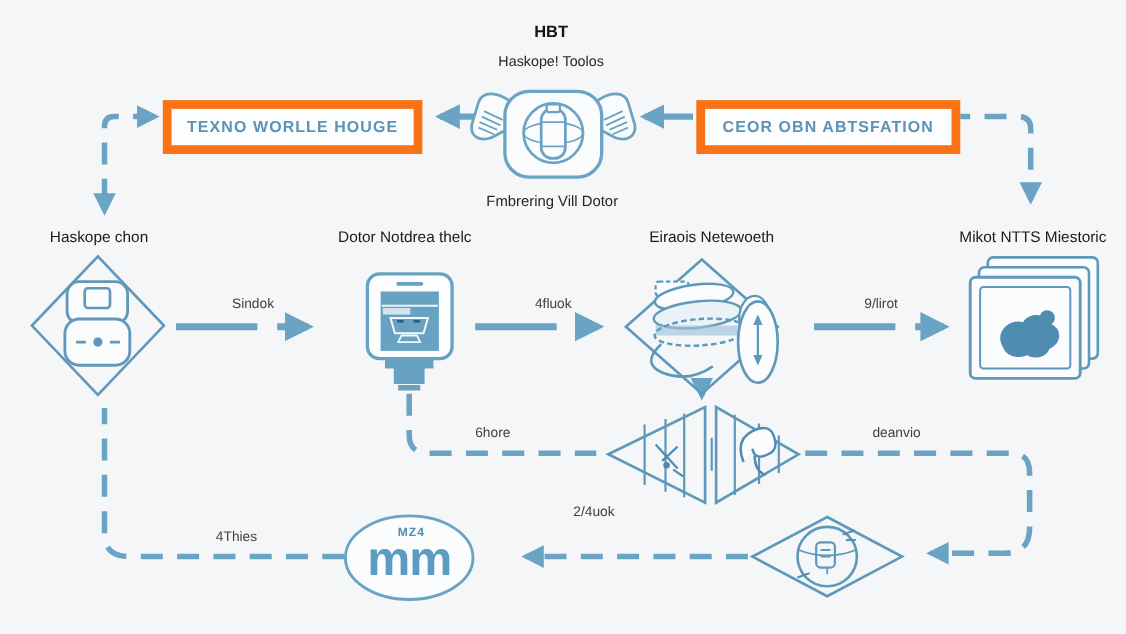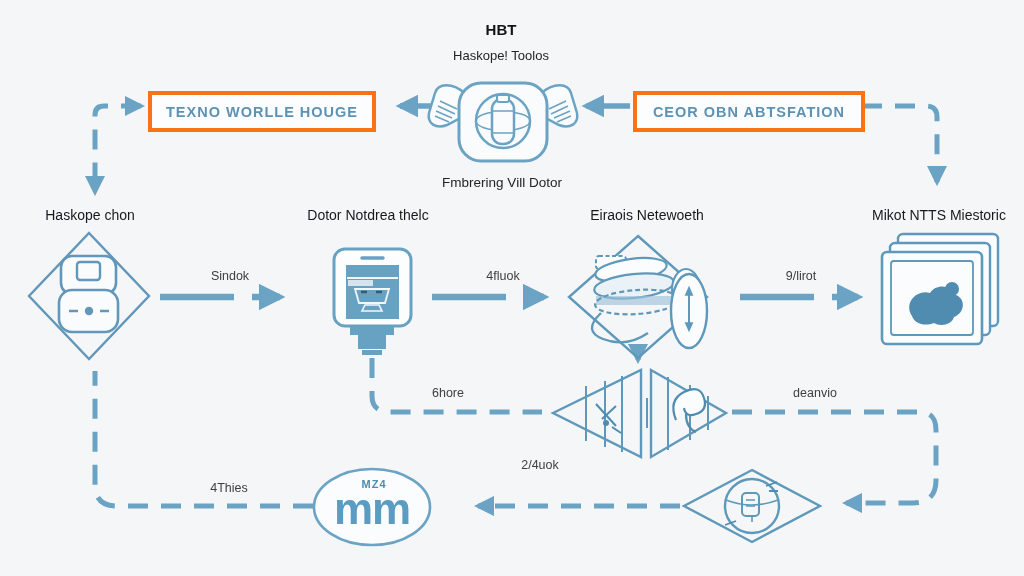--- a/index.html
+++ b/index.html
@@ -6,21 +6,21 @@
   body{width:1024px;height:576px;overflow:hidden;background:#f5f6f7;
        font-family:"Liberation Sans", sans-serif;}
   .stage{position:relative;width:1024px;height:576px;background:#f5f6f7;}
   .stage svg{position:absolute;left:0;top:0;}
   .txt{position:absolute;white-space:nowrap;transform:translateX(-50%);}
   .title{font-size:15px;font-weight:bold;color:#141414;}
   .subtitle{font-size:13px;color:#242424;}
   .caption{font-size:13.5px;color:#242424;}
   .nlabel{font-size:14px;color:#17191c;}
   .elabel{font-size:12.5px;color:#404040;}
-  .pbox{position:absolute;border:4px solid #f97316;background:#fcfdfe;
+  .pbox{position:absolute;border:8px solid #f97316;background:#fcfdfe;
         display:flex;align-items:center;justify-content:center;
         font-weight:bold;color:#5c92b5;font-size:14.5px;letter-spacing:1px;}
   .mz{font-size:11px;font-weight:bold;color:#4f8cb0;letter-spacing:1px;}
   .mm{font-size:44px;font-weight:bold;color:#5b9cc2;line-height:1;letter-spacing:-1px;}
 </style>
 </head>
 <body>
 
 <div class="stage">
 
@@ -166,18 +166,18 @@
   <div class="txt nlabel" style="left:90px;top:207px;">Haskope chon</div>
   <div class="txt nlabel" style="left:368px;top:207px;">Dotor Notdrea thelc</div>
   <div class="txt nlabel" style="left:647px;top:207px;">Eiraois Netewoeth</div>
   <div class="txt nlabel" style="left:939px;top:207px;">Mikot NTTS Miestoric</div>
 
   <div class="txt elabel" style="left:230px;top:269px;">Sindok</div>
   <div class="txt elabel" style="left:503px;top:269px;">4fluok</div>
   <div class="txt elabel" style="left:801px;top:269px;">9/lirot</div>
   <div class="txt elabel" style="left:448px;top:386px;">6hore</div>
   <div class="txt elabel" style="left:815px;top:386px;">deanvio</div>
-  <div class="txt elabel" style="left:215px;top:481px;margin-left:14px;">4Thies</div>
+  <div class="txt elabel" style="left:215px;top:481px;">4Thies</div>
   <div class="txt elabel" style="left:540px;top:458px;">2/4uok</div>
 
   <div class="txt mz" style="left:374px;top:478px;">MZ4</div>
   <div class="txt mm" style="left:372px;top:487px;">mm</div>
 </div>
 
 </body></html>

